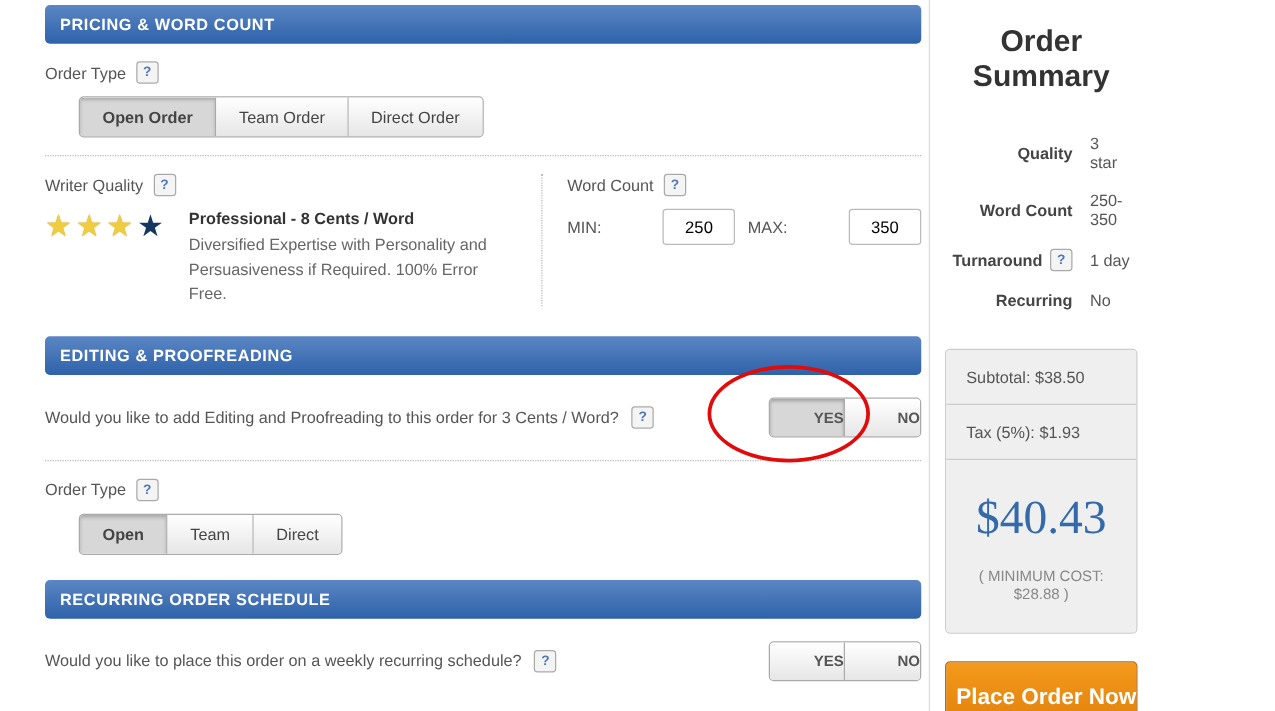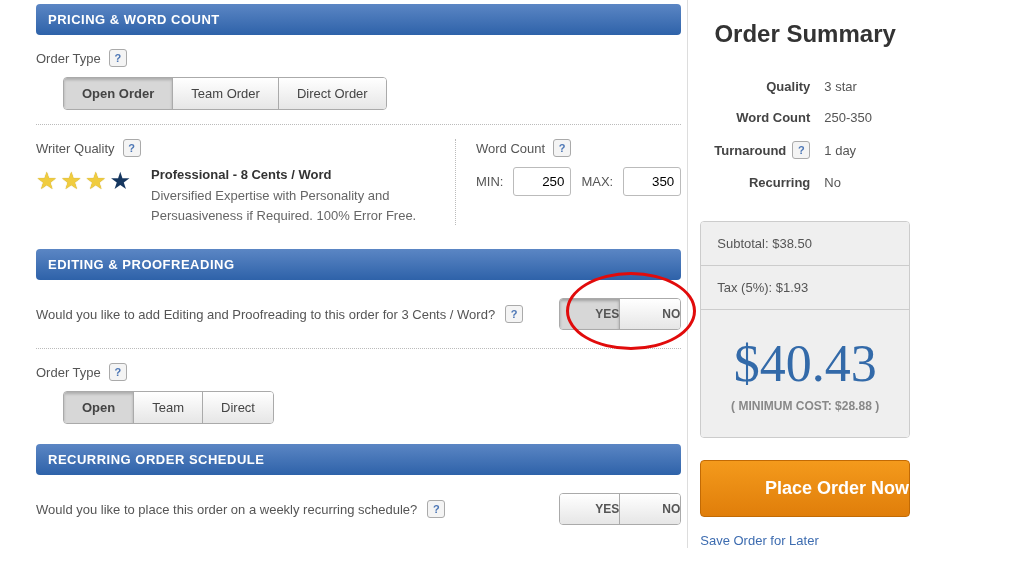--- a/index.html
+++ b/index.html
@@ -108,21 +108,22 @@
     align-items: center;
     gap: 10px;
     margin-top: 10px;
     color: #555;
   }
   .minmax input {
     width: 58px;
     padding: 6px;
     border: 1px solid #bbb;
     border-radius: 3px;
-    text-align: right;
+    text-align: center;
+    margin-left: 39px;
   }
 
   .prompt-line {
     display: flex;
     align-items: center;
     margin: 18px 0;
   }
   .prompt-text { color: #555; font-size: 13px; }
   .spacer { flex: 1; }
 
@@ -199,29 +200,28 @@
     color: #555;
     font-size: 13px;
   }
   .box-stack > div:last-child { border-bottom: none; }
   .total-box {
     text-align: center;
     padding: 24px 16px !important;
   }
   .total-amt {
     font-family: Georgia, serif;
-    font-size: 52px;
+    font-size: 38px;
     color: #336aa9;
     font-weight: normal;
   }
   .min-cost {
     color: #888;
     font-size: 12px;
-    margin-top: 6px;
-    font-weight: bold;
+    margin-top: 18px;
   }
 
   .place-order {
     display: block;
     width: 100%;
     margin-top: 22px;
     padding: 17px 0;
     text-align: right;
     background: linear-gradient(#f49a1c, #e07e0a);
     color: #fff;

